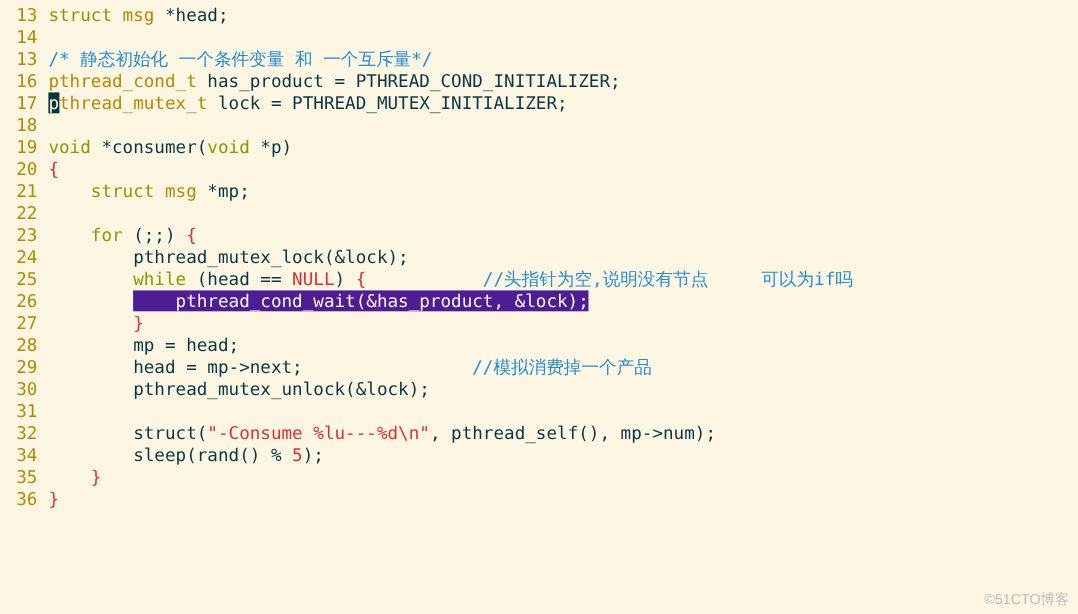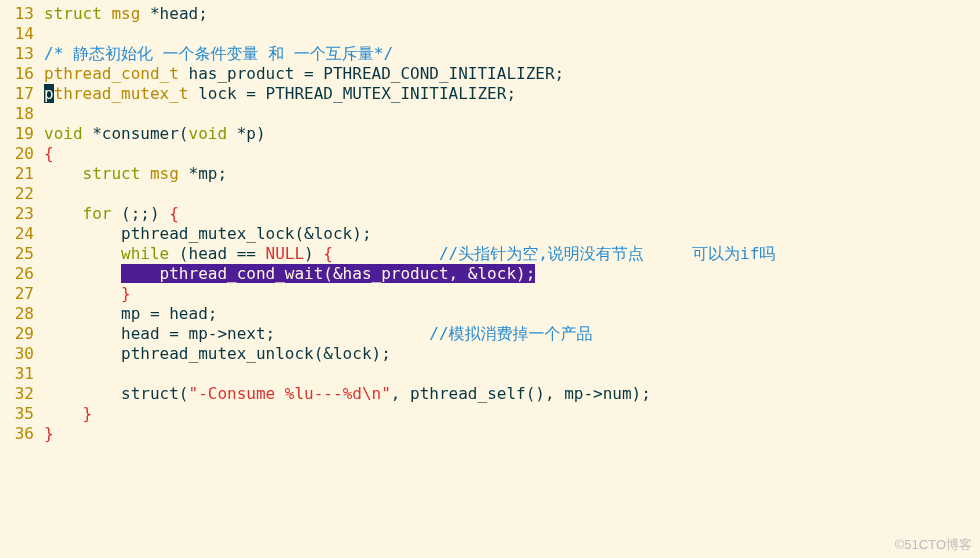--- a/index.html
+++ b/index.html
@@ -78,16 +78,17 @@
     <div class="line"><span class="gutter">23</span><span class="code"><span class="ident">    </span><span class="kw">for</span><span class="ident"> (;;) </span><span class="brace">{</span></span></div>
     <div class="line"><span class="gutter">24</span><span class="code"><span class="ident">        pthread_mutex_lock(&amp;lock);</span></span></div>
     <div class="line"><span class="gutter">25</span><span class="code"><span class="ident">        </span><span class="kw">while</span><span class="ident"> (head == </span><span class="null">NULL</span><span class="ident">) </span><span class="brace">{</span><span class="ident">           </span><span class="cmt">//头指针为空,说明没有节点     可以为if吗</span></span></div>
     <div class="line"><span class="gutter">26</span><span class="code"><span class="ident">        </span><span class="selbg">    pthread_cond_wait(&amp;has_product, &amp;lock);</span></span></div>
     <div class="line"><span class="gutter">27</span><span class="code"><span class="ident">        </span><span class="brace">}</span></span></div>
     <div class="line"><span class="gutter">28</span><span class="code"><span class="ident">        mp = head;</span></span></div>
     <div class="line"><span class="gutter">29</span><span class="code"><span class="ident">        head = mp-&gt;next;                </span><span class="cmt">//模拟消费掉一个产品</span></span></div>
     <div class="line"><span class="gutter">30</span><span class="code"><span class="ident">        pthread_mutex_unlock(&amp;lock);</span></span></div>
     <div class="line"><span class="gutter">31</span><span class="code"></span></div>
     <div class="line"><span class="gutter">32</span><span class="code"><span class="ident">        struct(</span><span class="str">"-Consume %lu---%d\n"</span><span class="ident">, pthread_self(), mp-&gt;num);</span></span></div>
+    <div class="line"><span class="gutter">34</span><span class="code"><span class="ident">        sleep(rand() % </span><span class="num">5</span><span class="ident">);</span></span></div>
     <div class="line"><span class="gutter">35</span><span class="code"><span class="ident">    </span><span class="brace">}</span></span></div>
     <div class="line"><span class="gutter">36</span><span class="code"><span class="brace">}</span></span></div>
   </div>
 <div class="watermark">©51CTO博客</div>
 
 </body></html>

